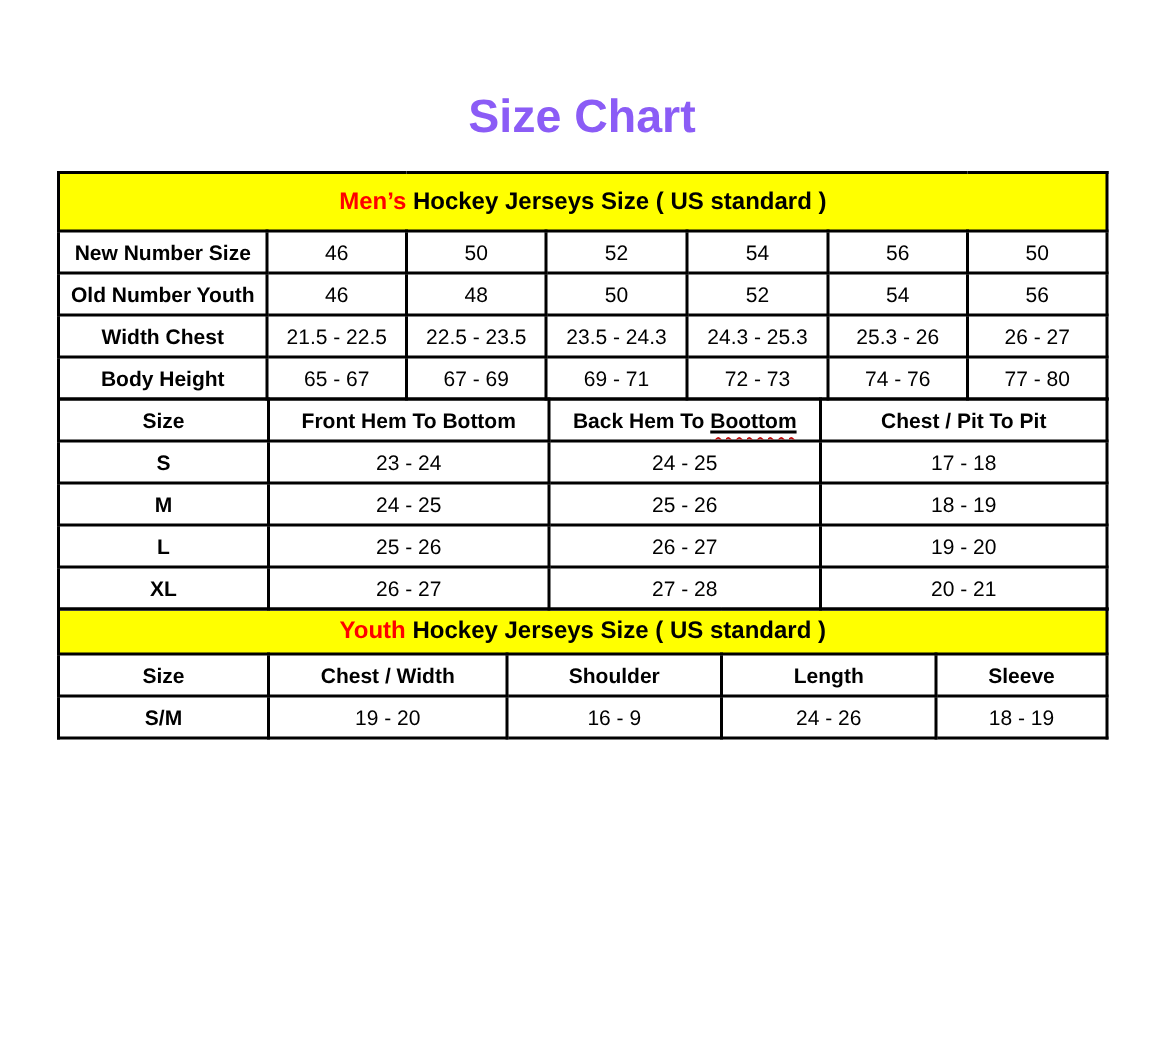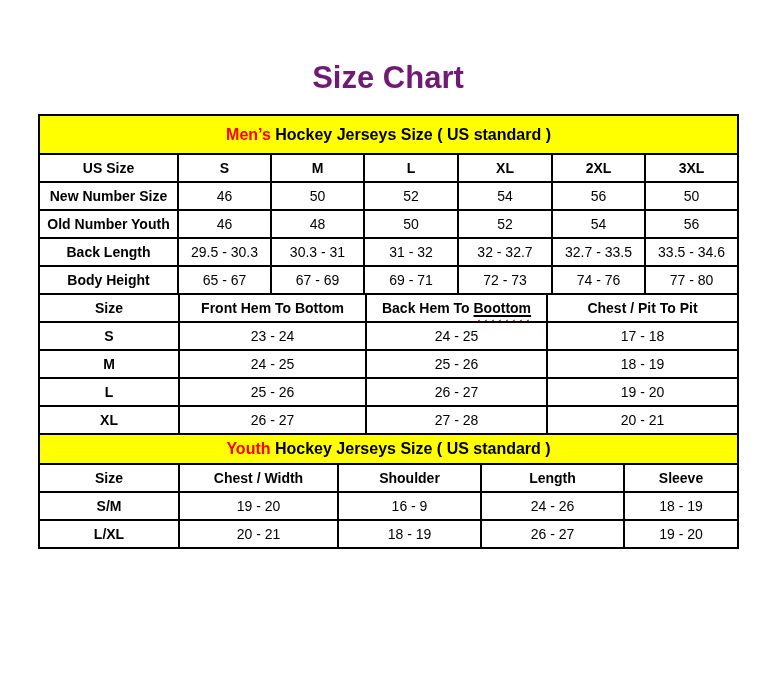--- a/index.html
+++ b/index.html
@@ -6,21 +6,21 @@
   body{
     width:776px;height:692px;background:#ffffff;color:#000;
     font-family:"Liberation Sans", sans-serif;
     overflow:hidden;
   }
   .page-title{
     margin:60px 0 0 0;
     text-align:center;
     font-size:31px;
     font-weight:700;
-    color:#701a75;
+    color:#8b5cf6;
   }
   .tables{width:699px;margin:18px 0 0 38px;}
   table{
     border-collapse:collapse;
     table-layout:fixed;
     width:699px;
     padding-left:20px;
   }
   table + table{margin-top:-2px;}
   th,td{
@@ -72,54 +72,45 @@
         <col style="width:94px">
       <col style="width:94px">
         <col style="width:93px">
         <col style="width:93px">
     </colgroup>
     <tbody>
     <tr>
       <td class="banner" colspan="7"><span class="accent">Men’s</span><span> Hockey Jerseys Size ( US standard )</span></td>
     </tr>
     <tr>
-      <th>US Size</th>
-      <th>S</th>
-      <th>M</th>
-      <th>L</th>
-      <th>XL</th>
-      <th>2XL</th>
-      <th>3XL</th>
-    </tr>
-    <tr>
       <td class="rowlabel">New Number Size</td>
       <td class="val">46</td>
       <td class="val">50</td>
       <td class="val">52</td>
       <td class="val">54</td>
       <td class="val">56</td>
       <td class="val">50</td>
     </tr>
     <tr>
       <td class="rowlabel">Old Number Youth</td>
       <td class="val">46</td>
       <td class="val">48</td>
       <td class="val">50</td>
       <td class="val">52</td>
       <td class="val">54</td>
       <td class="val">56</td>
     </tr>
     <tr>
-      <td class="rowlabel">Back Length</td>
-      <td class="val">29.5 - 30.3</td>
-      <td class="val">30.3 - 31</td>
-      <td class="val">31 - 32</td>
-      <td class="val">32 - 32.7</td>
-      <td class="val">32.7 - 33.5</td>
-      <td class="val">33.5 - 34.6</td>
+      <td class="rowlabel">Width Chest</td>
+      <td class="val">21.5 - 22.5</td>
+      <td class="val">22.5 - 23.5</td>
+      <td class="val">23.5 - 24.3</td>
+      <td class="val">24.3 - 25.3</td>
+      <td class="val">25.3 - 26</td>
+      <td class="val">26 - 27</td>
     </tr>
     <tr>
       <td class="rowlabel">Body Height</td>
       <td class="val">65 - 67</td>
       <td class="val">67 - 69</td>
       <td class="val">69 - 71</td>
       <td class="val">72 - 73</td>
       <td class="val">74 - 76</td>
       <td class="val">77 - 80</td>
     </tr>
@@ -186,23 +177,16 @@
       <th>Length</th>
       <th>Sleeve</th>
     </tr>
     <tr>
       <td class="rowlabel">S/M</td>
       <td class="val">19 - 20</td>
       <td class="val">16 - 9</td>
       <td class="val">24 - 26</td>
       <td class="val">18 - 19</td>
     </tr>
-    <tr>
-      <td class="rowlabel">L/XL</td>
-      <td class="val">20 - 21</td>
-      <td class="val">18 - 19</td>
-      <td class="val">26 - 27</td>
-      <td class="val">19 - 20</td>
-    </tr>
     </tbody>
   </table>
 
 </div>
 
 </body></html>

